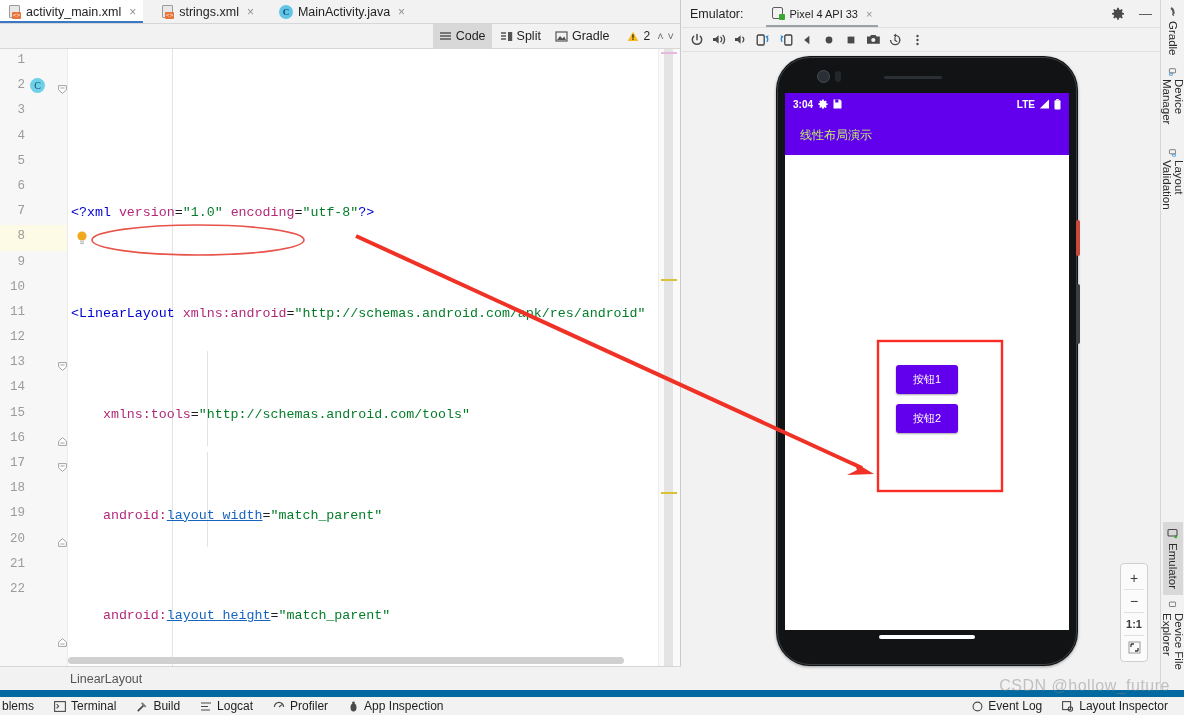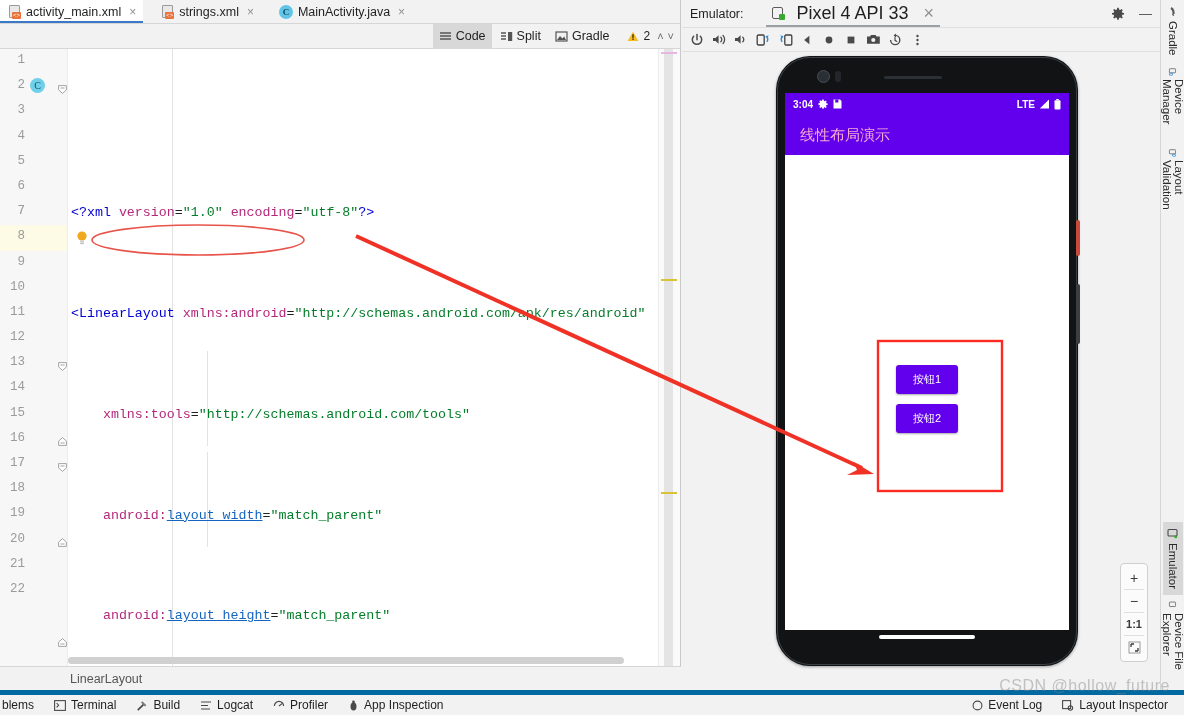--- a/index.html
+++ b/index.html
@@ -157,23 +157,23 @@
     width: 478px; height: 690px;
     background: #f2f2f2;
   }
   #emu-head {
     height: 28px; display: flex; align-items: center;
     padding-left: 8px; position: relative;
     border-bottom: 1px solid #e0e0e0;
   }
   #emu-head .lbl { font-size: 12.5px; color: #1f1f1f; }
   #emu-tab {
-    display: flex; align-items: center; gap: 12px;
+    display: flex; align-items: center; gap: 5px;
     margin-left: 22px; height: 100%;
-    padding: 0 6px; position: relative; font-size: 18px; justify-content: flex-end;
+    padding: 0 6px; position: relative; font-size: 11px; justify-content: flex-end;
   }
   #emu-tab::after {
     content: ""; position: absolute; left: 0; right: 0; bottom: 0;
     height: 2px; background: #9aa0a6;
   }
   .ic-dev { width: 13px; height: 13px; position: relative; flex: none; }
   .ic-dev .b { position: absolute; inset: 0 2px 1px 0; border: 1.4px solid #5c5c5c; border-radius: 2px; }
   .ic-dev .g { position: absolute; right: 0; bottom: 0; width: 6px; height: 6px; background: #3aa832; border-radius: 1px; }
   #emu-head .right {
     position: absolute; right: 8px; top: 0; height: 100%;
@@ -218,21 +218,21 @@
   #statusbar {
     height: 22px; background: #6200ee;
     display: flex; align-items: center; padding: 0 8px;
     color: #fff; font-size: 10px; font-weight: bold;
   }
   #statusbar .sright { margin-left: auto; display: flex; align-items: center; gap: 4px; }
   #appbar {
     height: 40px; background: #6200ee;
     display: flex; align-items: center; padding-left: 15px;
   }
-  #appbar .title { color: #f9a8d4; font-size: 15px; }
+  #appbar .title { color: #bef264; font-size: 12px; }
   #appcontent { position: relative; height: 475px; background: #fff; }
   #btncol {
     position: absolute; left: 0; right: 0; top: 0; bottom: 0;
     display: flex; flex-direction: column; align-items: center; justify-content: center;
     gap: 10px;
     margin-top: 12px;
   }
   .mbtn {
     background: #6200ee; color: #fff;
     font-size: 11px; padding: 7px 15px; border-radius: 3px;
@@ -272,21 +272,21 @@
     writing-mode: vertical-rl;
     display: flex; align-items: center; gap: 4px;
     padding: 6px 4px; font-size: 11.5px; color: #2b2b2b;
   }
   .vtool.sel { background: #d8d8d8; }
   .vic { width: 11px; height: 11px; transform: rotate(90deg); }
 
   
   #bottombar {
     position: absolute; left: 0; bottom: 0; width: 1184px; height: 25px;
-    background: #f2f2f2; border-top: 5px solid #0369a1;
+    background: #f2f2f2; border-top: 7px solid #0369a1;
     display: flex; align-items: center;
   }
   .bbitem {
     display: flex; align-items: center; gap: 5px;
     padding: 0 10px; font-size: 12px; color: #1f1f1f;
   }
   #bottombar .bright {
     margin-left: auto; display: flex; align-items: center;
   }
 

